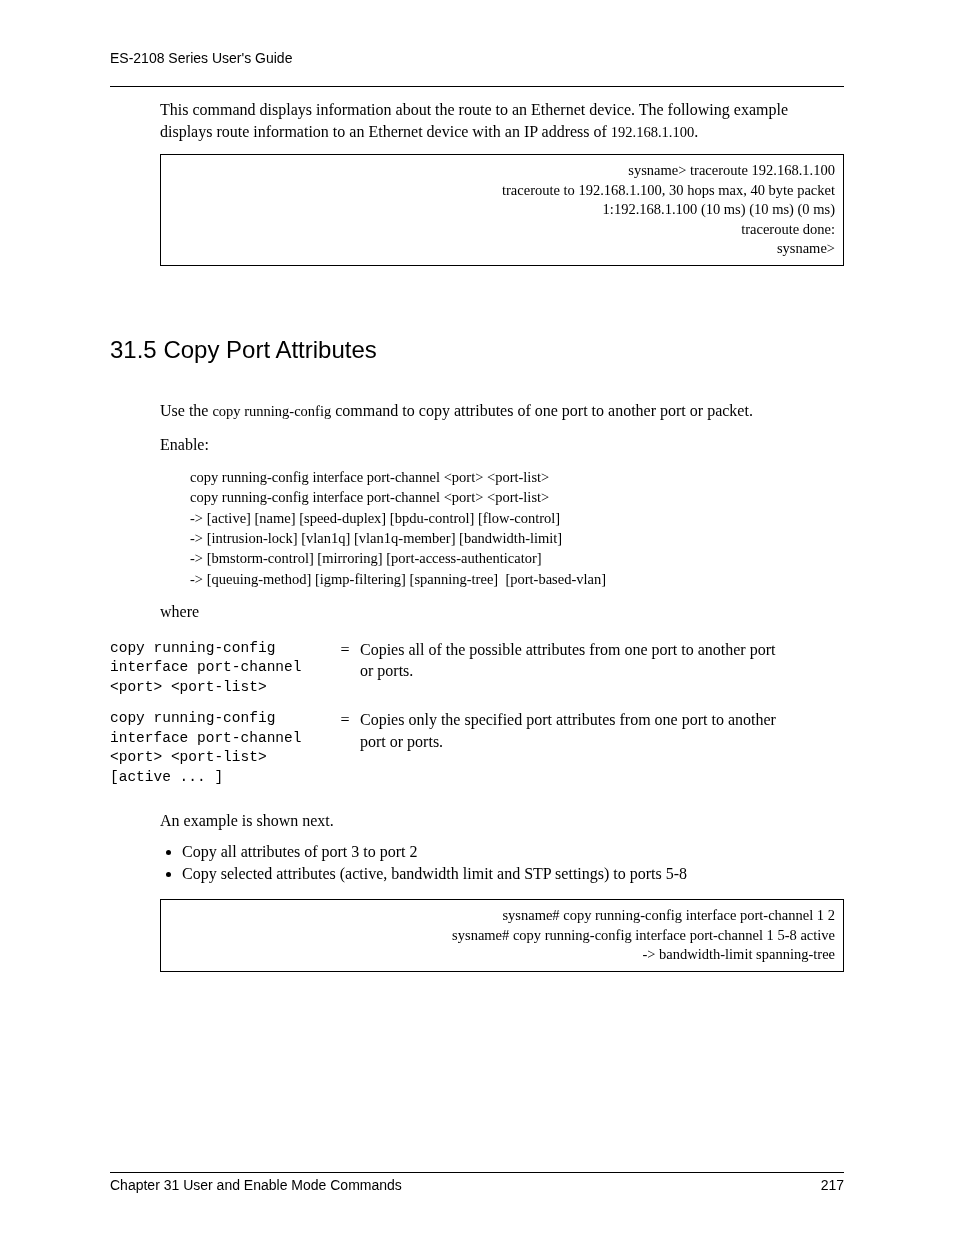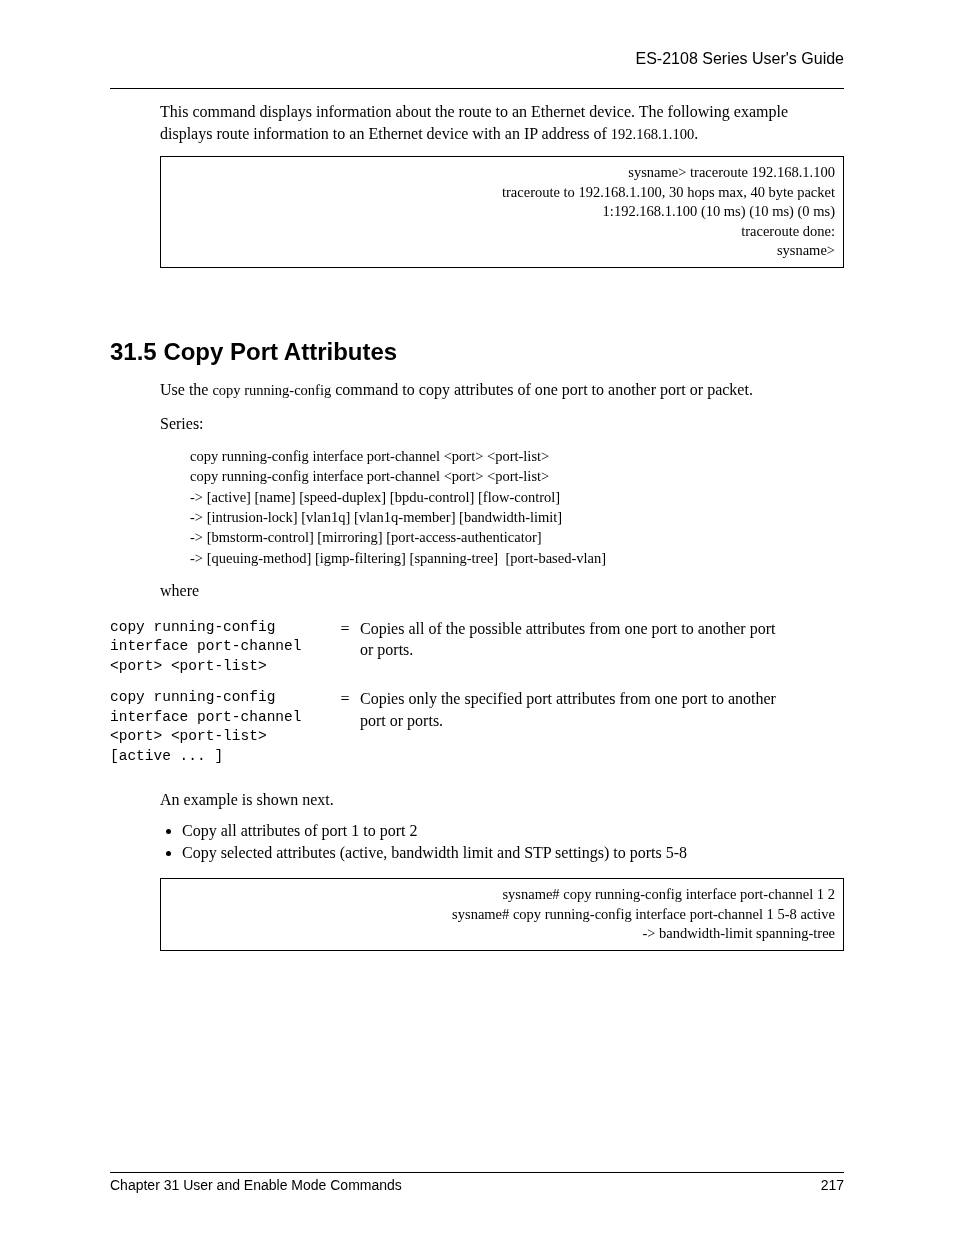--- a/index.html
+++ b/index.html
@@ -17,23 +17,22 @@
     width: 954px;
     min-height: 1235px;
     position: relative;
   }
   .header-line {
     border-top: 1.5px solid #000;
     margin-top: 10px;
     margin-bottom: 6px;
   }
   .header {
-    text-align: right;
     font-family: Arial, Helvetica, sans-serif;
-    font-size: 16px;
+    font-size: 14px;
     padding-bottom: 10px;
   }
   .body {
     margin-left: 50px;
     margin-right: 0;
   }
   .para {
     font-size: 16px;
     line-height: 1.35;
     margin: 12px 0;
@@ -46,23 +45,23 @@
     border: 1px solid #000;
     padding: 6px 8px;
     margin: 12px 0;
     line-height: 1.35;
     white-space: pre;
     overflow: hidden;
     text-align: right;
   }
   h2.section {
     font-family: Arial, Helvetica, sans-serif;
-    font-weight: bold;
+    font-weight: normal;
     font-size: 24px;
-    margin: 70px 0 13px -50px;
+    margin: 70px 0 36px -50px;
   }
   pre.syntaxblock {
     margin: 10px 0 10px 30px;
     line-height: 1.4;
     white-space: pre;
   }
   table.deflist {
     border-collapse: collapse;
     width: 100%;
     margin-left: -50px;
@@ -129,21 +128,21 @@
   1:192.168.1.100 (10 ms) (10 ms) (0 ms)
 traceroute done:
 sysname&gt;</pre>
 
     <h2 class="section">31.5  Copy Port Attributes</h2>
 
     <p class="para">
       <span>Use the </span><span class="mono">copy running-config</span><span> command to copy attributes of one port to another port or packet.</span>
     </p>
 
-    <p class="para">Series:</p>
+    <p class="para">Enable:</p>
 
     <pre class="syntaxblock mono">copy running-config interface port-channel &lt;port&gt; &lt;port-list&gt;
 copy running-config interface port-channel &lt;port&gt; &lt;port-list&gt;
 -&gt; [active] [name] [speed-duplex] [bpdu-control] [flow-control]
 -&gt; [intrusion-lock] [vlan1q] [vlan1q-member] [bandwidth-limit]
 -&gt; [bmstorm-control] [mirroring] [port-access-authenticator]
 -&gt; [queuing-method] [igmp-filtering] [spanning-tree]  [port-based-vlan]</pre>
 
     <p class="para">where</p>
 
@@ -158,21 +157,21 @@
         <td class="term">copy running-config interface port-channel &lt;port&gt; &lt;port-list&gt; [active ... ]</td>
         <td class="eq">=</td>
         <td>Copies only the specified port attributes from one port to another port or ports.</td>
       </tr>
     </tbody>
       </table>
 
     <p class="para">An example is shown next.</p>
 
     <ul class="bullets">
-      <li>Copy all attributes of port 1 to port 2</li>
+      <li>Copy all attributes of port 3 to port 2</li>
       <li>Copy selected attributes (active, bandwidth limit and STP settings) to ports 5-8</li>
     </ul>
 
     <pre class="codebox">sysname# copy running-config interface port-channel 1 2
 sysname# copy running-config interface port-channel 1 5-8 active
 -&gt; bandwidth-limit spanning-tree</pre>
 
   </div>
 
   <div class="footer">

